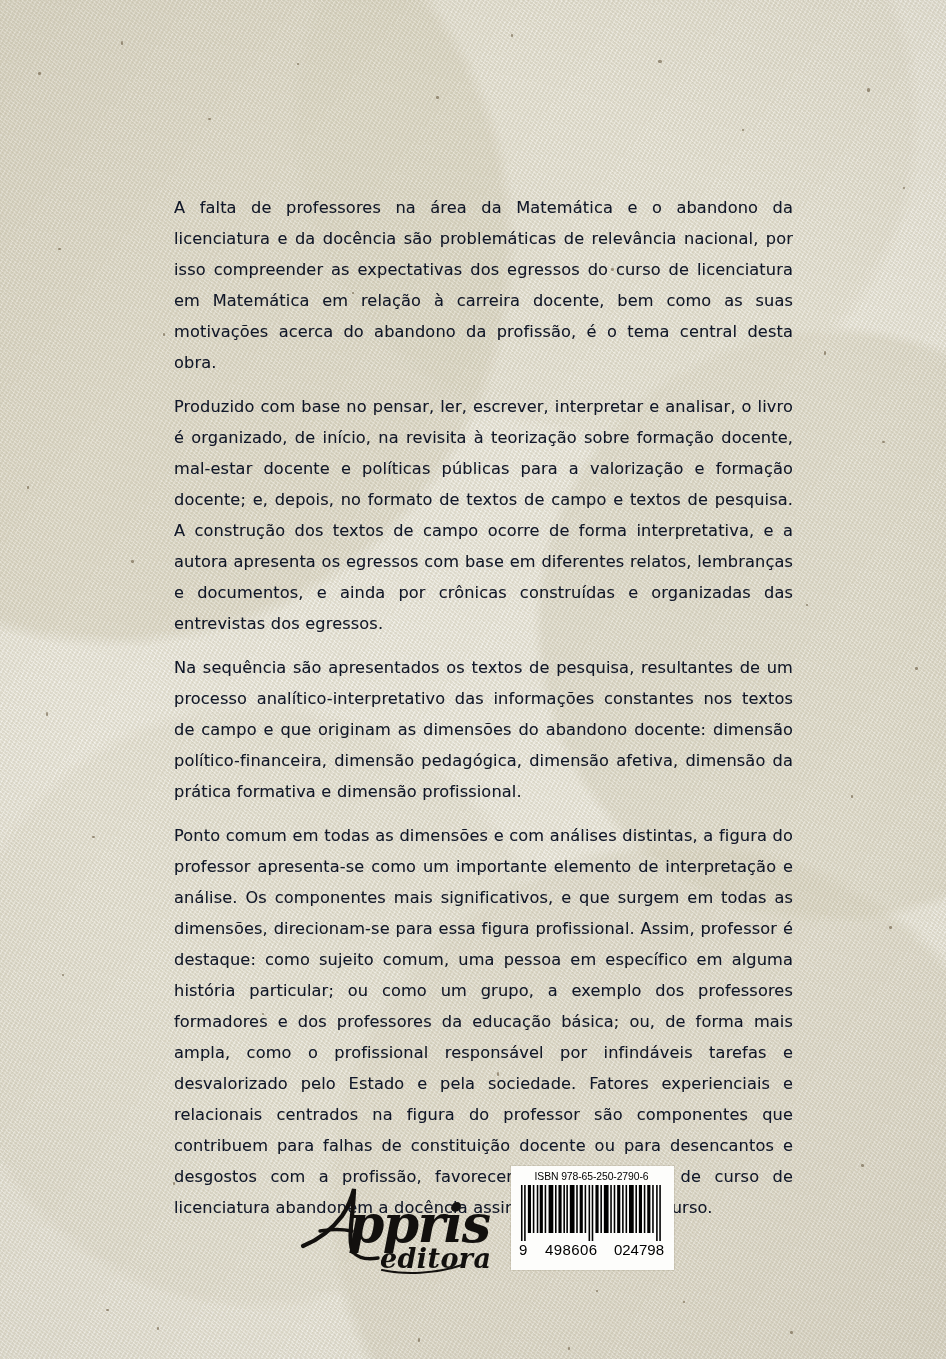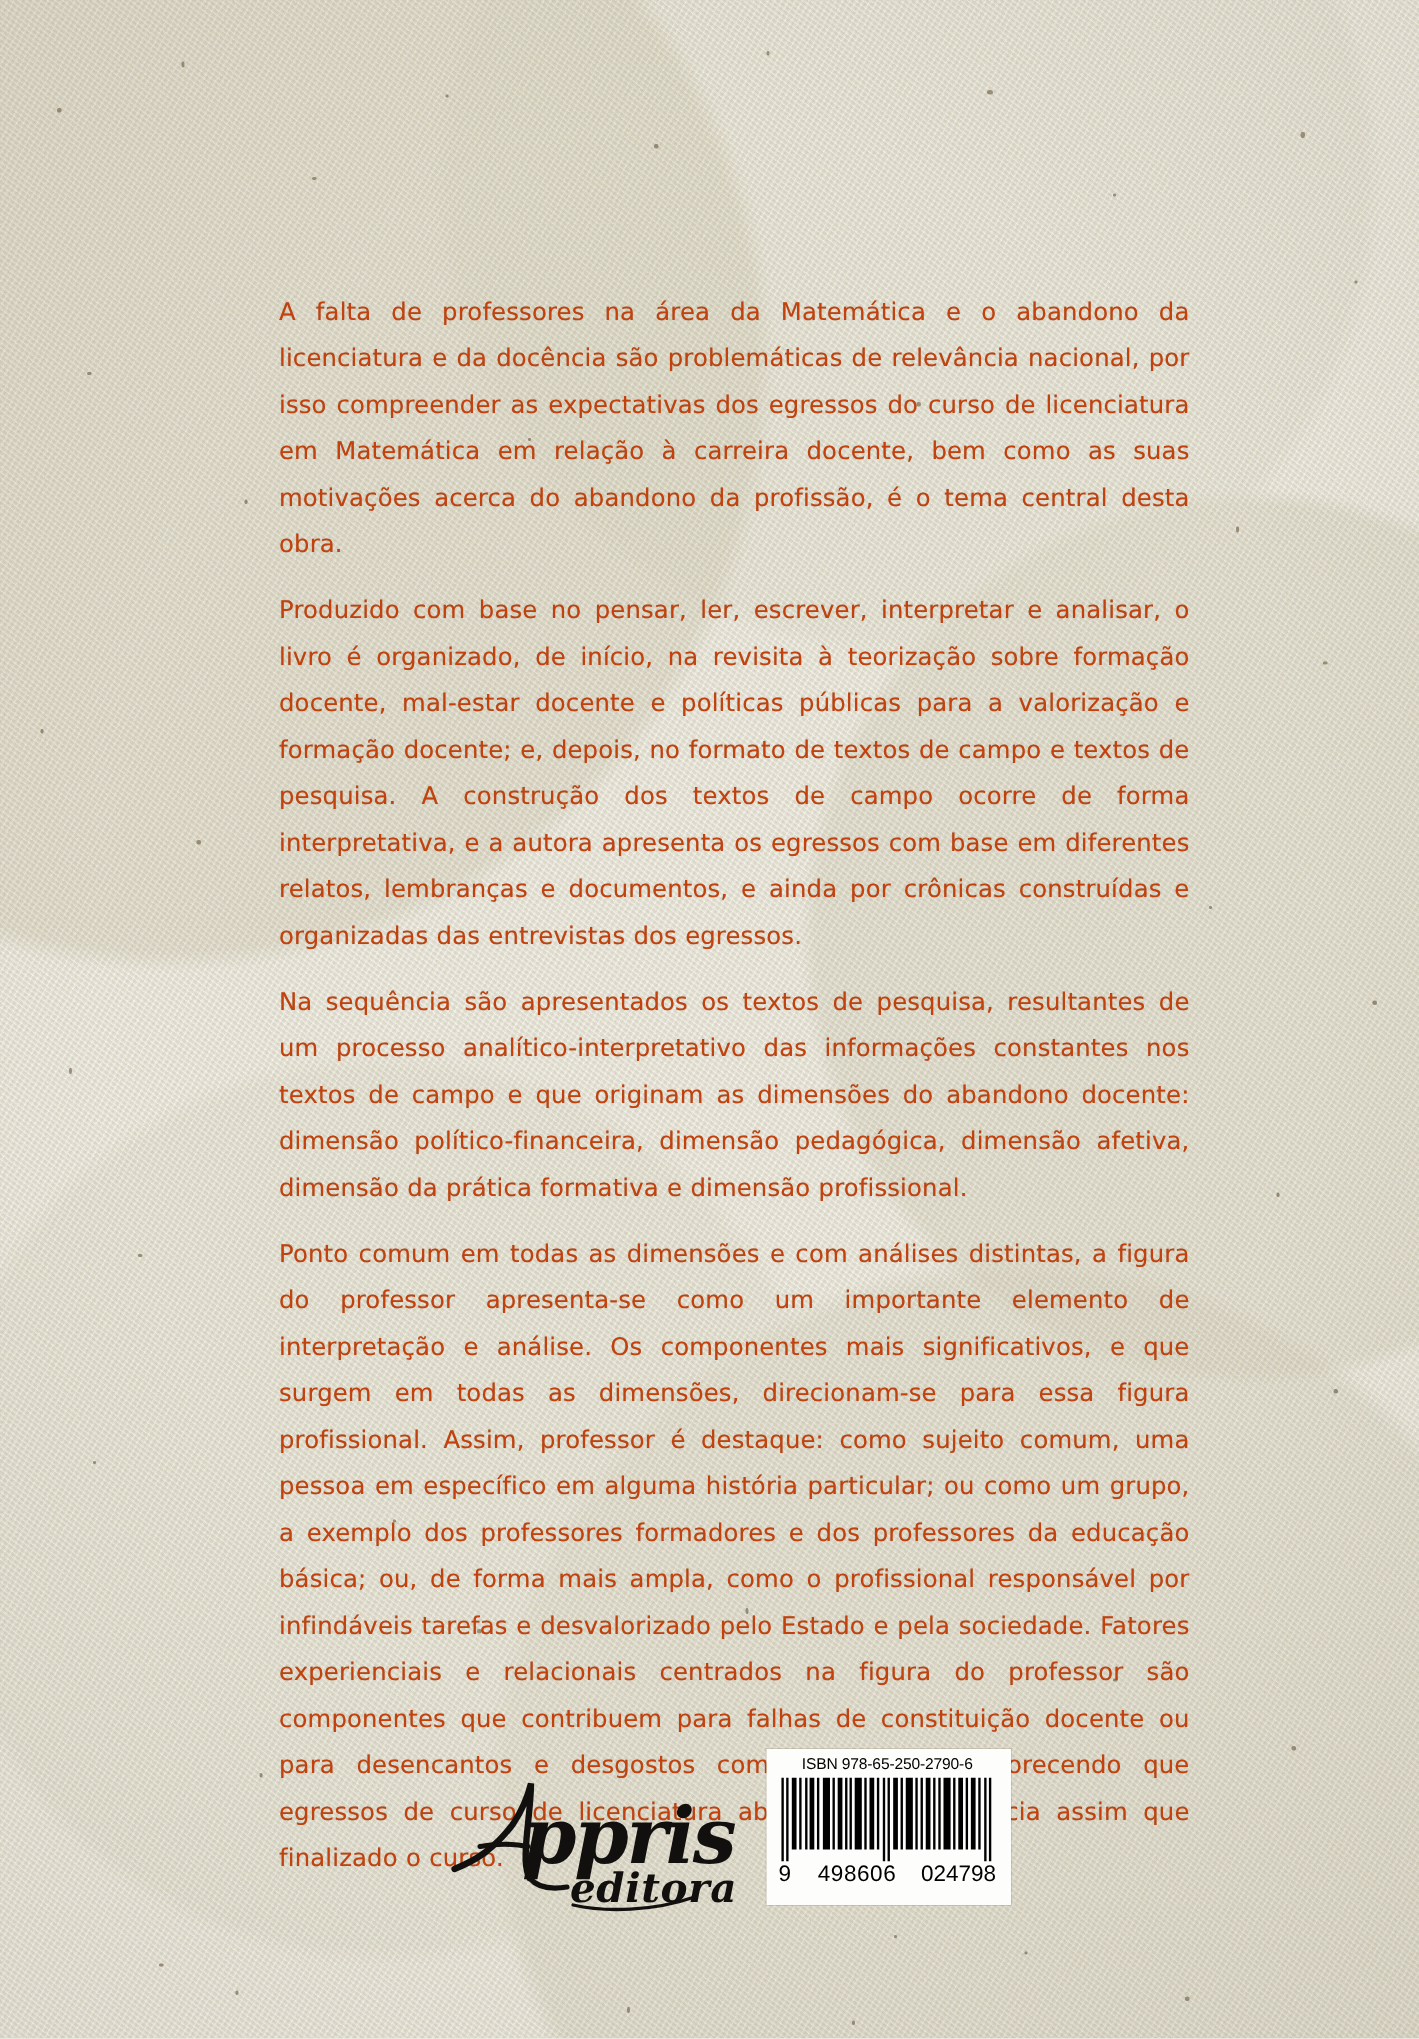--- a/index.html
+++ b/index.html
@@ -80,25 +80,25 @@
   }
 
   
   .blurb {
     position: absolute;
     left: 174px;
     top: 192px;
     width: 619px;
   }
   .blurb p {
-    margin: 0 0 13px 12px;
+    margin: 0 0 13px 0;
     font-family: "DejaVu Sans", "Liberation Sans", sans-serif;
     font-size: 16.2px;
     line-height: 31px;
-    color: #c2410c;
+    color: #0f172a;
     text-align: justify;
     text-justify: inter-word;
     letter-spacing: 0.12px;
     word-spacing: 0.2px;
     -webkit-font-smoothing: antialiased;
     text-shadow: 0 0 0.6px rgba(78,58,34,0.34);
   }
   .blurb p:last-child { margin-bottom: 0; }
 
   

